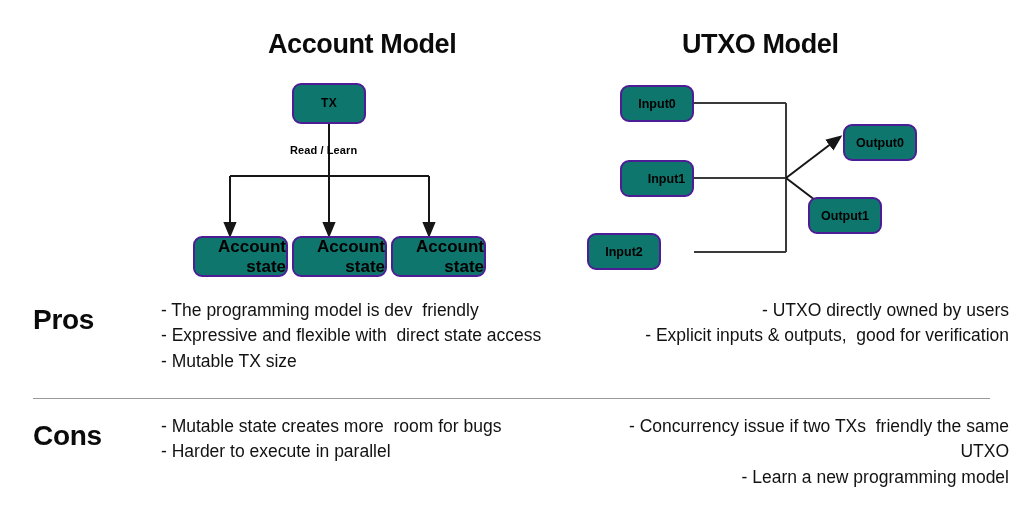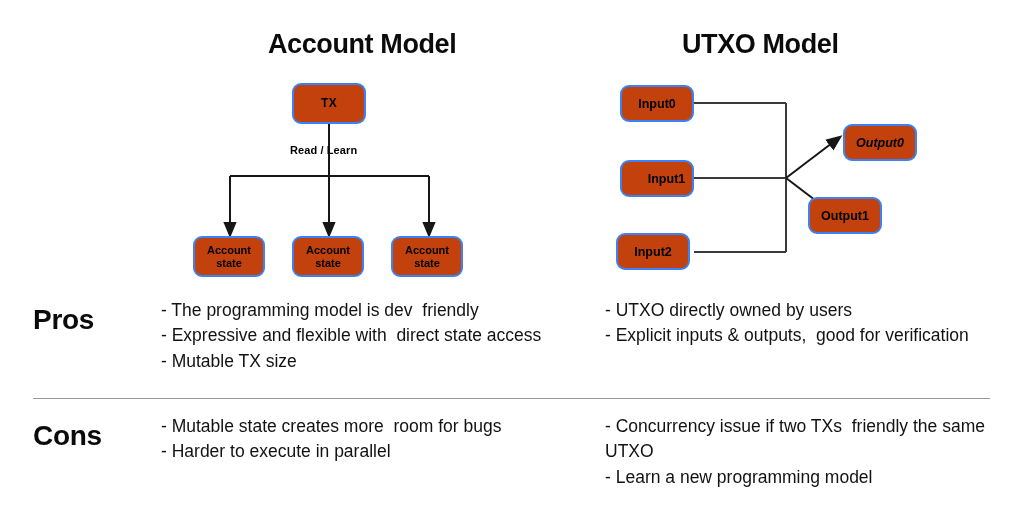--- a/index.html
+++ b/index.html
@@ -34,42 +34,42 @@
     left: 0;
     top: 0;
     width: 1024px;
     height: 290px;
   }
 
   
   .node {
     position: absolute;
     box-sizing: border-box;
-    border: 2px solid #3b82f6;
+    border: 2px solid #4c1d95;
     border-radius: 9px;
-    background: #c2410c;
+    background: #0f766e;
     display: flex;
     align-items: center;
     justify-content: center;
     text-align: center;
     font-weight: bold;
     color: #000000;
     line-height: 1.12;
   }
   .node-tx      { left: 292px; top: 83px;  width: 74px; height: 41px; font-size: 12px; letter-spacing: .3px; }
-  .node-account { width: 72px; height: 41px; font-size: 11px; }
+  .node-account { width: 95px; height: 41px; font-size: 17px; text-align: right; }
   #node-account-0 { left: 193px; top: 236px; }
   #node-account-1 { left: 292px; top: 236px; }
   #node-account-2 { left: 391px; top: 236px; }
 
   .node-io { width: 74px; height: 37px; font-size: 12.5px; }
   #node-input-0  { left: 620px; top: 85px;  }
   #node-input-1  { left: 620px; top: 160px; padding-left: 19px; }
-  #node-input-2  { left: 616px; top: 233px; }
-  #node-output-0 { left: 843px; top: 124px; font-style: italic; }
+  #node-input-2  { left: 587px; top: 233px; }
+  #node-output-0 { left: 843px; top: 124px; }
   #node-output-1 { left: 808px; top: 197px; }
 
   .edge-label {
     position: absolute;
     font-size: 11px;
     font-weight: bold;
     white-space: nowrap;
     color: #000000;
     letter-spacing: .1px;
   }
@@ -92,21 +92,21 @@
     font-weight: bold;
     letter-spacing: -0.3px;
     color: #0b0b0b;
   }
 
   .col {
     position: absolute;
     top: 0;
   }
   .col-left  { left: 145px; width: 440px; }
-  .col-right { left: 589px; width: 420px; }
+  .col-right { left: 589px; width: 420px; text-align: right; }
 
   .bullet {
     font-size: 17.5px;
     line-height: 1.45;
     color: #121212;
     white-space: pre-wrap;
     margin-left: 16px;
   }
 
   .divider {

